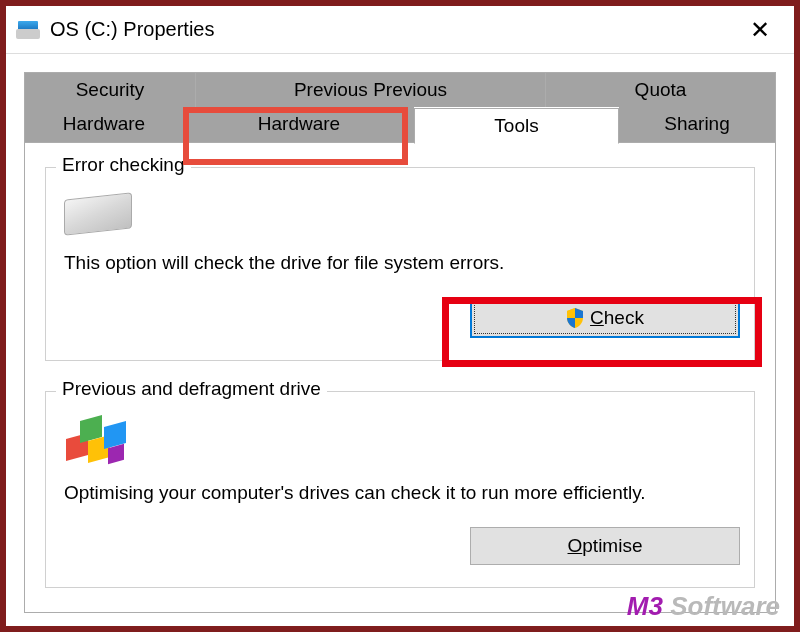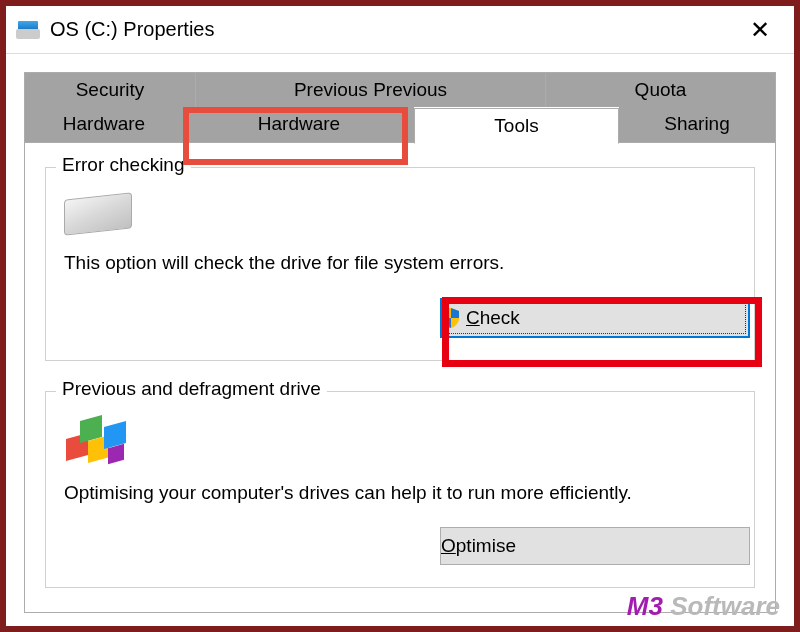--- a/index.html
+++ b/index.html
@@ -109,21 +109,21 @@
     .content-panel {
       border: 1px solid #acacac;
       border-top: none;
       margin: 0 18px;
       padding: 24px 20px 0 20px;
       background: #fff;
       height: 470px;
     }
     .group {
       border: 1px solid #d0d0d0;
-      padding: 18px 4px 22px 18px;
+      padding: 18px 14px 22px 18px;
       margin-bottom: 30px;
       position: relative;
     }
     .group-legend {
       position: absolute;
       top: -14px;
       left: 10px;
       background: #fff;
       padding: 0 6px;
       font-size: 19px;
@@ -177,27 +177,27 @@
     .button-row {
       display: flex;
       justify-content: flex-end;
       margin-top: 22px;
       position: relative;
     }
     .win-button {
       background: #e1e1e1;
       border: 1px solid #adadad;
       padding: 7px 0;
-      width: 310px;
+      width: 270px;
       font-size: 19px;
       color: #000;
       cursor: pointer;
       display: flex;
       align-items: center;
-      justify-content: flex-start;
+      justify-content: center;
       gap: 6px;
     }
     .win-button.focused {
       border: 2px solid #0078d7;
       outline: 1px dotted #333;
       outline-offset: -5px;
     }
     .shield-icon {
       display: inline-block;
       width: 18px;
@@ -286,21 +286,21 @@
     <div class="group">
       <div class="group-legend">Previous and defragment drive</div>
       <div class="group-content">
         <div class="defrag-icon">
           <div class="cube c1"></div>
             <div class="cube c2"></div>
             <div class="cube c3"></div>
             <div class="cube c4"></div>
             <div class="cube c5"></div>
         </div>
-        <div class="group-text">Optimising your computer's drives can help it to run more efficiently.</div>
+        <div class="group-text">Optimising your computer's drives can check it to run more efficiently.</div>
       </div>
       <div class="button-row">
         <button class="win-button">
           <span class="underline-first">Optimise</span>
         </button>
       </div>
     </div>
 
   </div>
 

